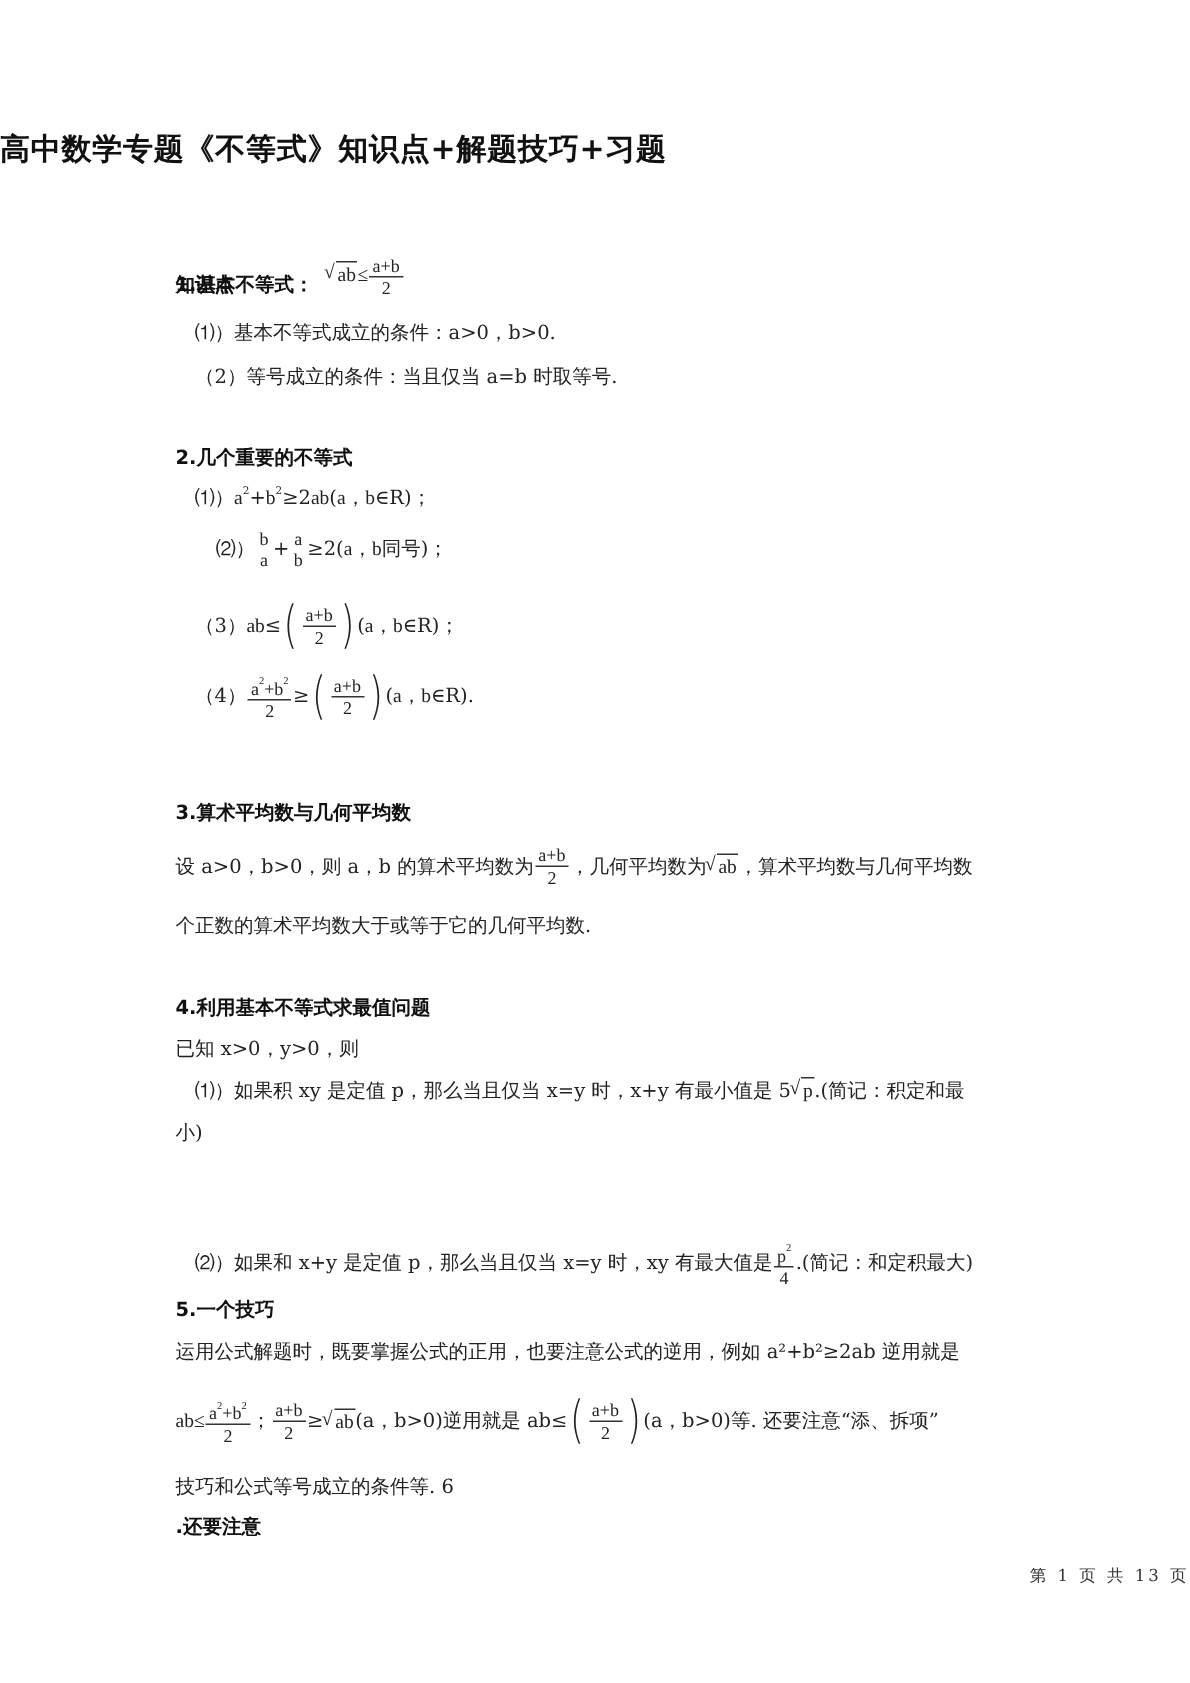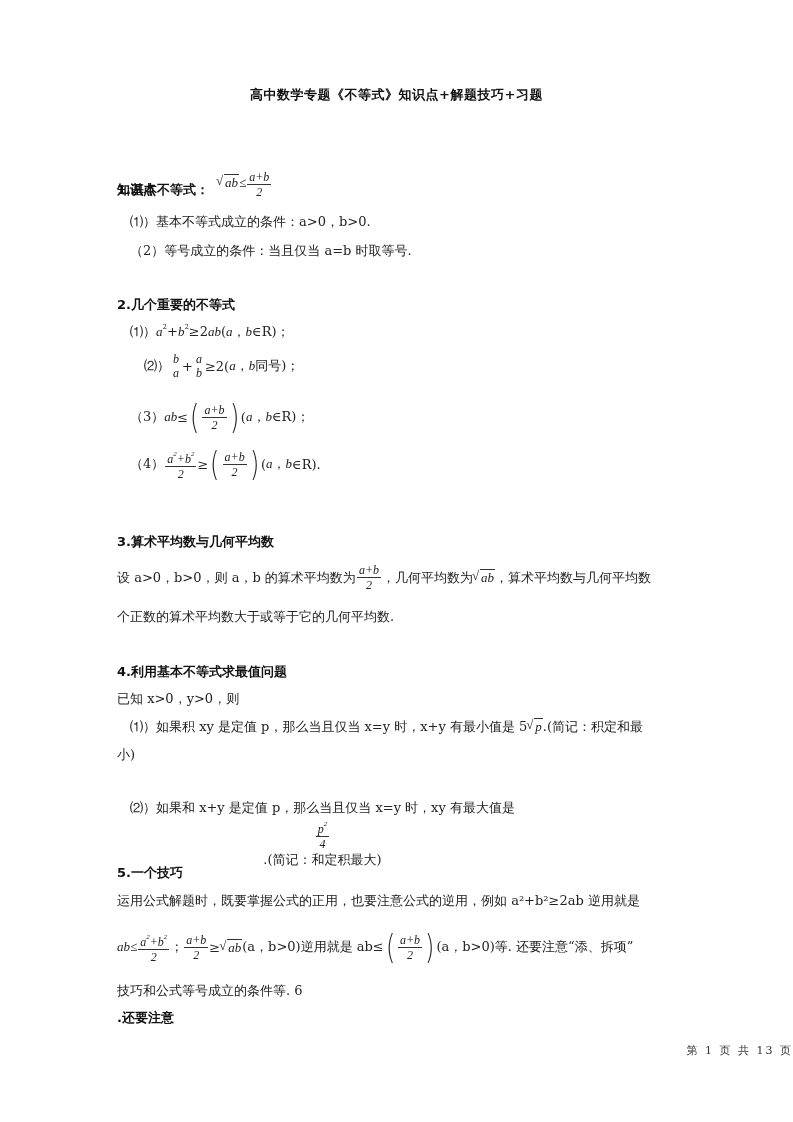--- a/index.html
+++ b/index.html
@@ -1,25 +1,25 @@
 <!DOCTYPE html>
 <html><head>
 <meta charset="utf-8">
 <style>
   html, body { margin: 0; padding: 0; background: #ffffff; }
   body { width: 793px; height: 1122px; position: relative; overflow: hidden;
          font-family: "DejaVu Serif", "Liberation Serif", serif; color: #1a1a1a; }
   .page { position: absolute; left: 0; top: 0; width: 793px; height: 1122px; }
-  .title { position: absolute; top: 86px; left: 0; width: 793px; text-align: center;
+  .title { position: absolute; top: 86px; left: 0; width: 793px; text-align: left;
            font-family: "DejaVu Sans", "Liberation Sans", sans-serif; font-weight: bold;
-           font-size: 13px; letter-spacing: 0.5px; color: #111; }
+           font-size: 20px; letter-spacing: 0.5px; color: #111; }
   .abs { position: absolute; white-space: nowrap; }
   .h { font-family: "DejaVu Sans", "Liberation Sans", sans-serif; font-weight: bold; font-size: 13px; color: #111; }
   .t { font-size: 13px; color: #222; }
-  .i { font-style: italic; font-family: "Liberation Serif", "DejaVu Serif", serif; }
+  .i { font-family: "Liberation Serif", "DejaVu Serif", serif; }
   .sup { font-size: 7px; vertical-align: 7px; }
   .frac { display: inline-flex; flex-direction: column; align-items: center; vertical-align: middle;
           font-size: 12px; line-height: 14px; margin: 0 1px; }
   .frac .num { border-bottom: 1px solid #333; padding: 0 2px; }
   .frac .den { padding: 0 2px; }
   .sqrt { display: inline-block; border-top: 1px solid #333; padding: 0 1px; position: relative; margin-left: 7px; }
   .sqrt::before { content: "√"; position: absolute; left: -8px; top: -2px; font-size: 13px; font-style: normal; }
   .paren { display: inline-flex; align-items: center; vertical-align: middle; }
   .bigp { font-size: 34px; line-height: 34px; font-family: "DejaVu Sans", sans-serif; font-weight: 300; transform: scaleX(0.7); display: inline-block; }
   .footer { position: absolute; top: 1043px; left: 0; width: 793px; text-align: right; font-size: 11px; color: #333; letter-spacing: 2px; }
@@ -86,21 +86,21 @@
     <span>，算术平均数与几何平均数</span>
   </div>
   <div class="abs t" style="top:608px; left:117px;">个正数的算术平均数大于或等于它的几何平均数.</div>
 
   <div class="abs h" style="top:663px; left:117px;">4.利用基本不等式求最值问题</div>
   <div class="abs t" style="top:690px; left:117px;">已知 x&gt;0，y&gt;0，则</div>
   <div class="abs t" style="top:718px; left:130px;">
     <span>⑴）如果积 xy 是定值 p，那么当且仅当 x=y 时，x+y 有最小值是 5</span><span class="i sqrt">p</span><span>.(简记：积定和最</span>
   </div>
   <div class="abs t" style="top:746px; left:117px;">小)</div>
-  <div class="abs t" style="top:799px; left:130px; display:flex; align-items:center;flex-direction:column;">
+  <div class="abs t" style="top:825px; left:130px; display:flex; align-items:center;">
     <span>⑵）如果和 x+y 是定值 p，那么当且仅当 x=y 时，xy 有最大值是</span>
     <span class="frac i">
         <span class="num">p<span class="sup">2</span></span>
         <span class="den">4</span>
       </span>
     <span>.(简记：和定积最大)</span>
   </div>
 
   <div class="abs h" style="top:864px; left:117px;text-align:right;">5.一个技巧</div>
   <div class="abs t" style="top:892px; left:117px;">运用公式解题时，既要掌握公式的正用，也要注意公式的逆用，例如 a²+b²≥2ab 逆用就是</div>

